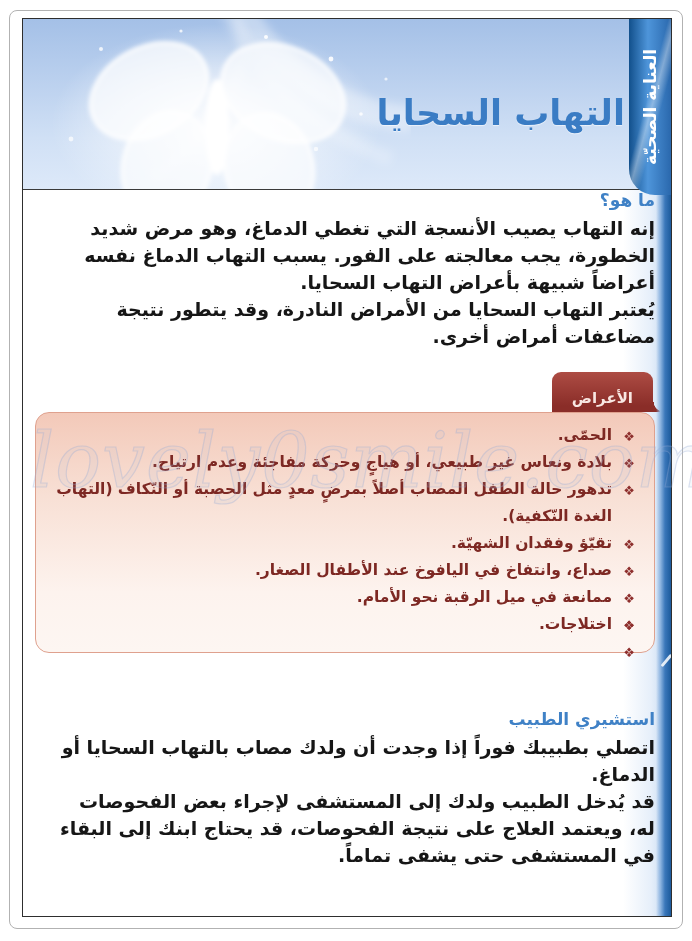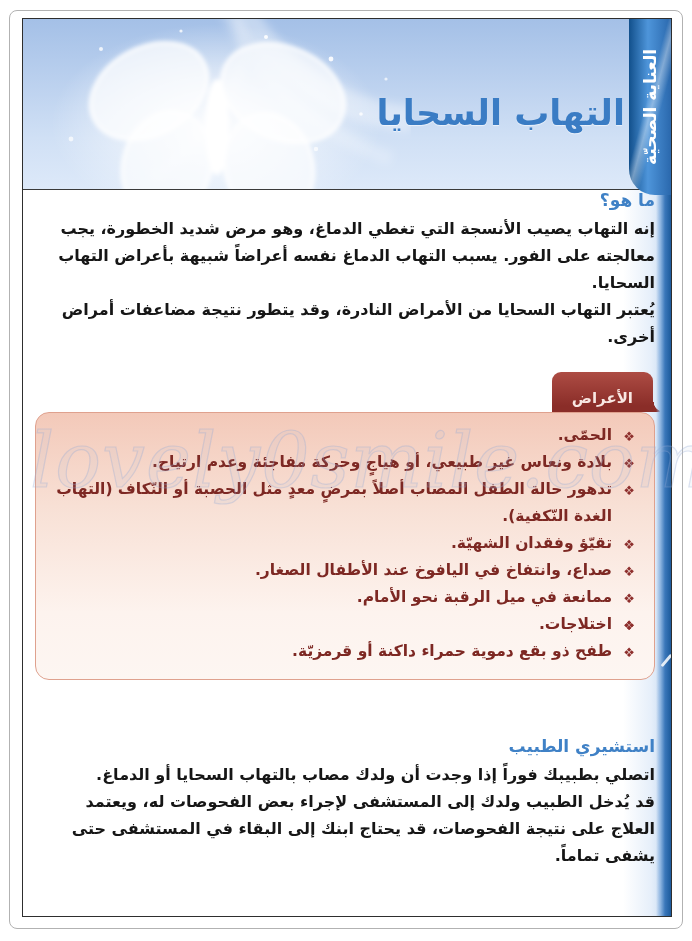--- a/index.html
+++ b/index.html
@@ -40,21 +40,21 @@
               text-align:center; color:#ffffff; font-weight:bold; font-size:17px;
               direction:rtl; white-space:nowrap; }
 
   
   .main { position:relative; flex:1 1 auto; direction:rtl;
           background:linear-gradient(to left,#bcd4ef 0px,#e6effa 20px,#ffffff 48px); }
   .sec-heading { margin:0 16px 5px 0; color:#3f81c6; font-size:17px; font-weight:bold; text-align:right; }
   .sec-heading.what    { }
   .sec-heading.consult { margin-top:56px; }
   .sec-heading.doctor  { margin-top:30px; }
-  .body-par { margin:0 16px 0 24px; color:#161616; font-size:16px; font-weight:bold;
+  .body-par { margin:0 16px 0 24px; color:#161616; font-size:19px; font-weight:bold;
               line-height:27px; text-align:right; }
 
   .symptoms-tab { position:relative; z-index:2; width:fit-content; margin:22px 18px 0 0;
               padding:17px 20px 5px 20px; border-radius:9px 9px 0 0;
               background:linear-gradient(180deg,#ad4c44 0%,#8a2d28 85%);
               color:#f8e7e2; font-size:15px; font-weight:bold; }
   .symptoms-tab .flare { position:absolute; right:-10px; bottom:0; width:10px; height:10px;
               background:radial-gradient(circle at 100% 0, rgba(0,0,0,0) 9px, #8a2d28 9.5px); }
   .symptoms-box { position:relative; z-index:1; margin:0 16px 0 12px;
               border:1px solid #dfa18e; border-radius:14px;
@@ -169,21 +169,20 @@
                 <span class="bullet">❖</span>
               </li>
 
               <li class="symptom">
                 <span class="bullet">❖</span>
                 <span>اختلاجات.</span>
               </li>
 
               <li class="symptom">
                 <span class="bullet">❖</span>
-                <span>طفح ذو بقع دموية حمراء داكنة أو قرمزيّة.</span>
               </li>
             </ul>
         </div>
 
         <div class="sec-heading consult">استشيري الطبيب</div>
         <p class="body-par">اتصلي بطبيبك فوراً إذا وجدت أن ولدك مصاب بالتهاب السحايا أو الدماغ.</p>
 
         <p class="body-par">قد يُدخل الطبيب ولدك إلى المستشفى لإجراء بعض الفحوصات له، ويعتمد العلاج على نتيجة الفحوصات، قد يحتاج ابنك إلى البقاء في المستشفى حتى يشفى تماماً.</p>
 
       </div>

